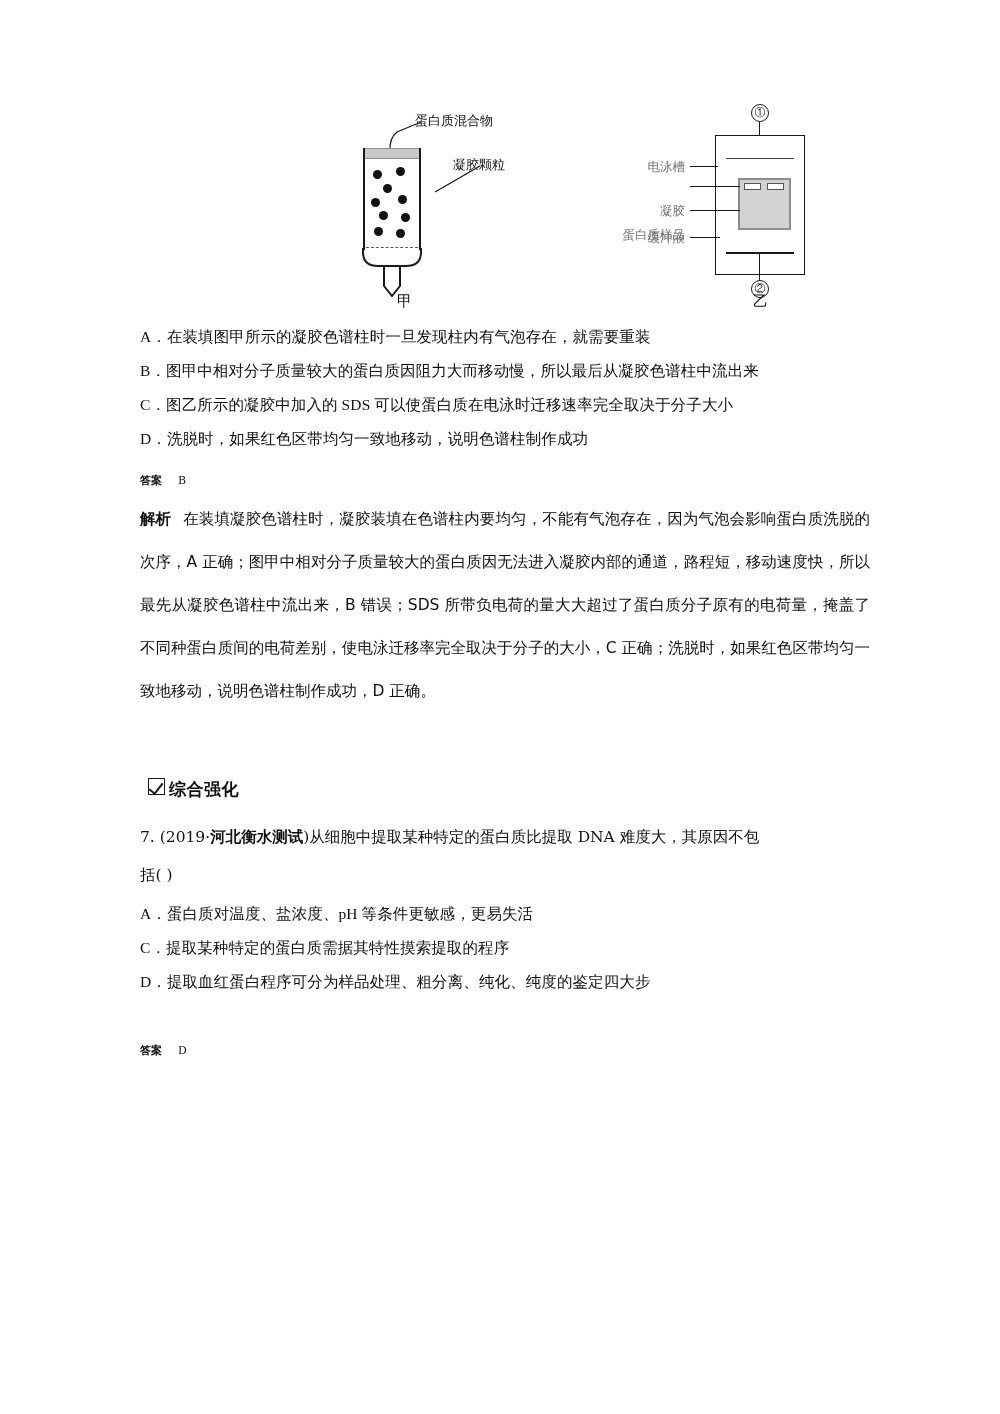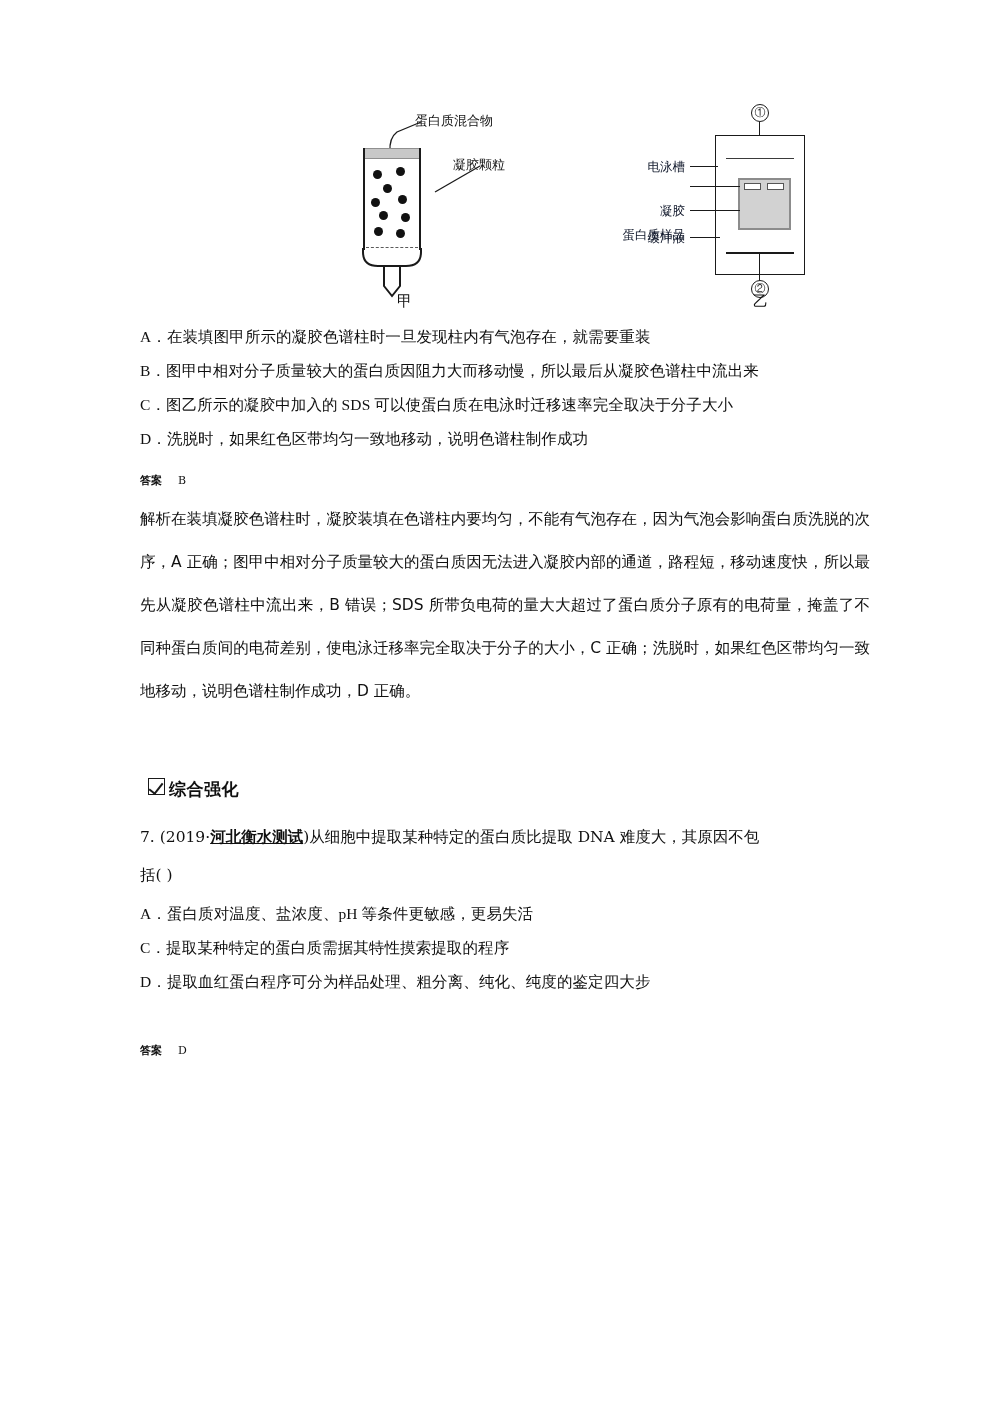--- a/index.html
+++ b/index.html
@@ -186,21 +186,21 @@
     top: 192px;
     font-size: 15px;
     font-family: "DejaVu Serif", "Liberation Serif", serif;
   }
   .yi-label {
     position: absolute;
     font-size: 12.5px;
     font-family: Liberation Sans, sans-serif;
     white-space: nowrap;
     text-align: right;
-    color: #0f172a;
+    color: #737373;
   }
   .leader {
     position: absolute;
     height: 0;
     border-top: 1.3px solid #1a1a1a;
   }
 
   
   .body-text {
     position: absolute;
@@ -233,21 +233,22 @@
   }
 
   .analysis {
     font-size: 15.5px;
     line-height: 43px;
     font-family: "DejaVu Sans", "Liberation Sans", sans-serif;
     text-align: justify;
     text-justify: inter-ideograph;
   }
   .analysis .tag {
-    font-weight: 400;
+    font-weight: 700;
+    margin-right: 12px;
   }
 
   
   .section-head {
     position: absolute;
     left: 148px;
     top: 778px;
     display: flex;
     gap: 4px;
   }
@@ -285,21 +286,20 @@
     width: 730px;
   }
   .q-stem {
     font-size: 15.5px;
     line-height: 38px;
     font-family: "DejaVu Serif", "Liberation Serif", serif;
   }
   .q-src {
     font-weight: 700;
     font-family: "DejaVu Sans", "Liberation Sans", sans-serif;
-    text-decoration: underline;
   }
 
   .blk { position: absolute; left: 140px; width: 730px; }
 </style>
 </head>
 <body>
 
 <div class="page">
 
   <div class="figure-area">

